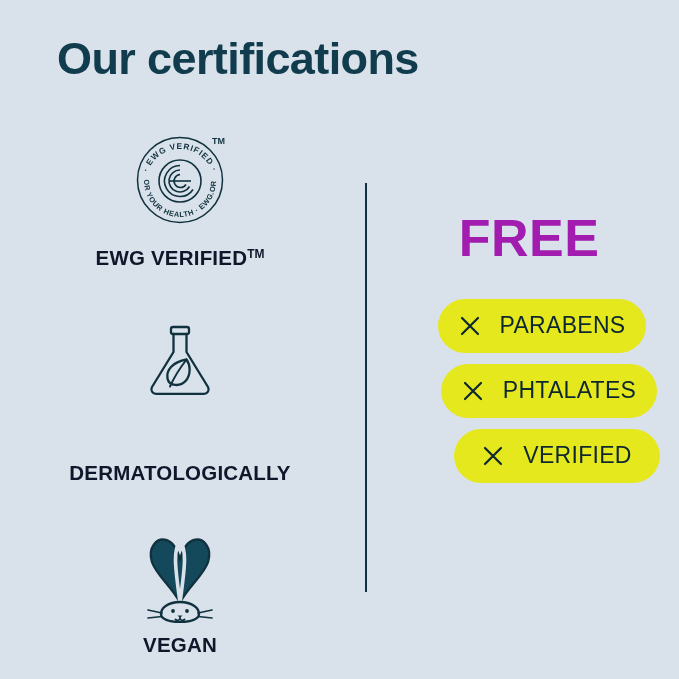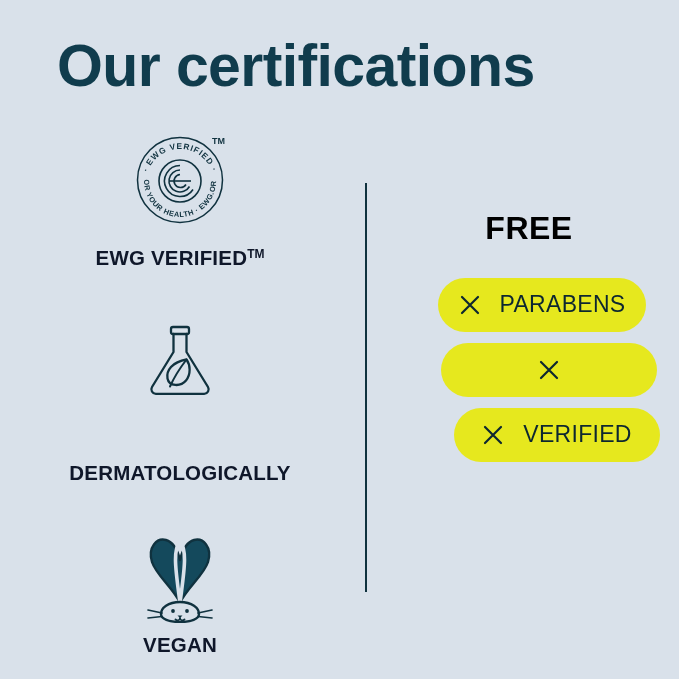--- a/index.html
+++ b/index.html
@@ -13,21 +13,21 @@
     font-family: "Liberation Sans", sans-serif;
     overflow: hidden;
     position: relative;
     -webkit-font-smoothing: antialiased;
   }
 
   #page-title {
     position: absolute;
     left: 57px;
     top: 34px;
-    font-size: 59px;
+    font-size: 45px;
     font-weight: bold;
     letter-spacing: -0.6px;
     color: #103c4d;
     line-height: 1.1;
     white-space: nowrap;
   }
 
   
   #cert-column {
     position: absolute;
@@ -77,23 +77,23 @@
   }
 
   
   #freeof-column {
     position: absolute;
     left: 420px;
     top: 212px;
     width: 240px;
   }
   #freeof-heading {
-    font-size: 32px;
+    font-size: 52px;
     font-weight: bold;
-    color: #000000;
+    color: #a21caf;
     line-height: 1.03;
     letter-spacing: 0.5px;
     text-align: center;
     padding-right: 22px;
   }
   #freeof-heading .fo-line { display: block; }
 
   #freeof-pills {
     margin-top: 33px;
     display: flex;
@@ -234,20 +234,21 @@
       </span>
       <span class="pill-label">PARABENS</span>
     </div>
 
     <div class="pill" id="pill-phtalates">
       <span class="pill-x">
         <svg width="22" height="22" viewBox="0 0 22 22" aria-hidden="true">
           <path d="M 3,3 L 19,19 M 19,3 L 3,19" stroke="#0d2730" stroke-width="2.2" stroke-linecap="round" fill="none"></path>
         </svg>
       </span>
+      <span class="pill-label">PHTALATES</span>
     </div>
 
     <div class="pill" id="pill-sulfates">
       <span class="pill-x">
         <svg width="22" height="22" viewBox="0 0 22 22" aria-hidden="true">
           <path d="M 3,3 L 19,19 M 19,3 L 3,19" stroke="#0d2730" stroke-width="2.2" stroke-linecap="round" fill="none"></path>
         </svg>
       </span>
       <span class="pill-label">VERIFIED</span>
     </div>

